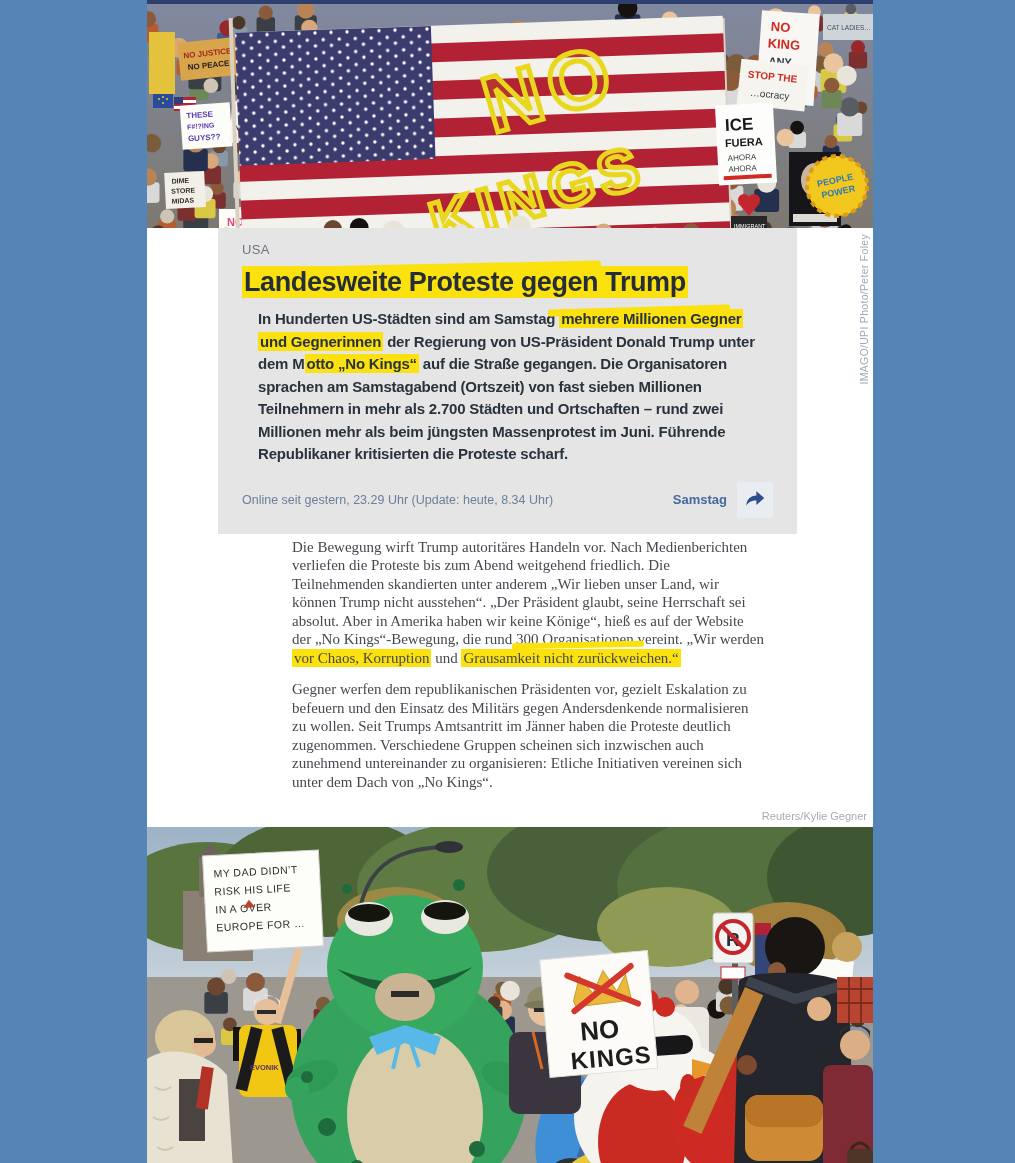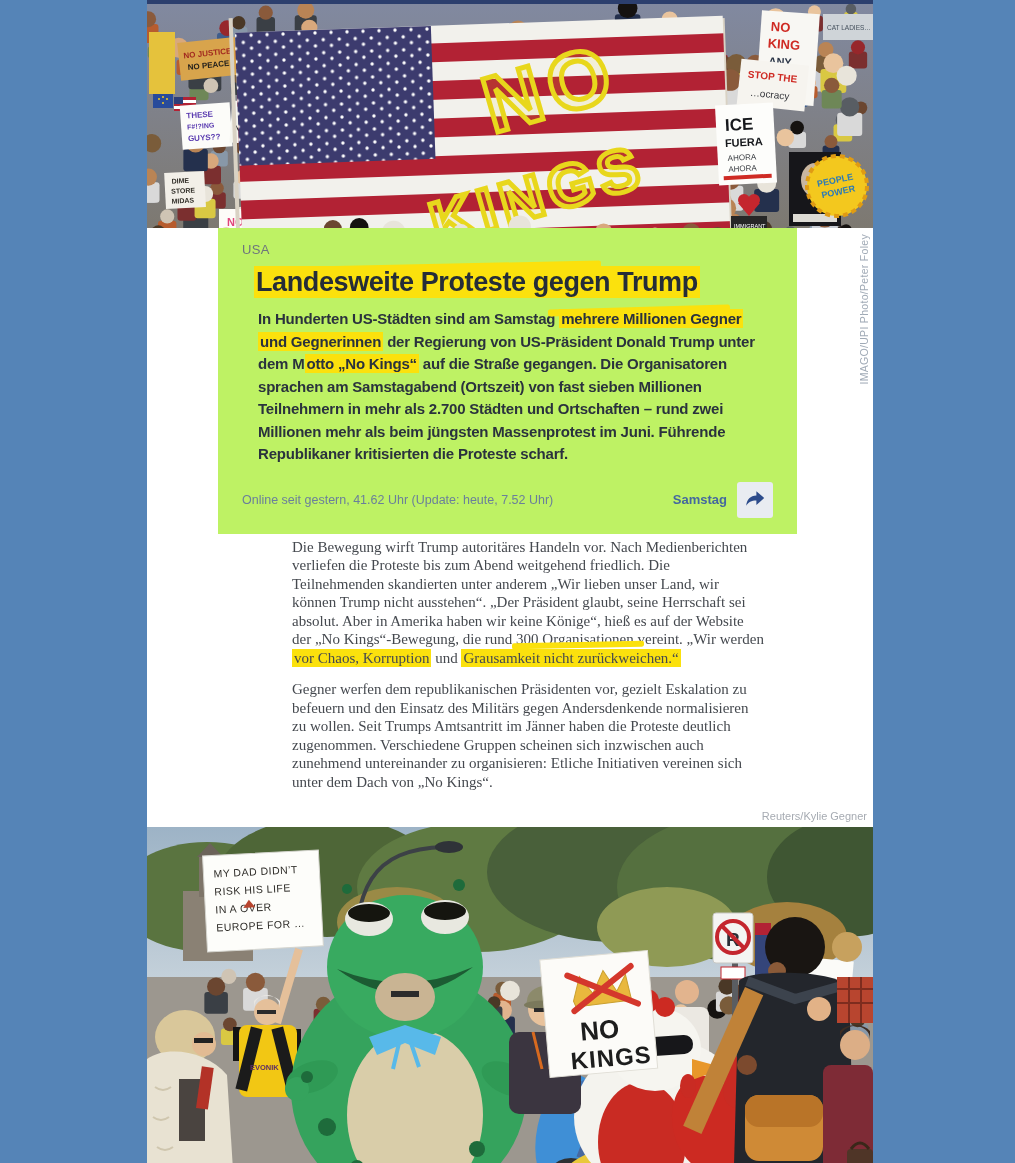--- a/index.html
+++ b/index.html
@@ -2,23 +2,23 @@
 <html><head>
 <meta charset="utf-8">
 <style>
   html,body{margin:0;padding:0;}
   body{background:#5584b7;font-family:"Liberation Sans",sans-serif;}
   .column{width:726px;margin-left:147px;position:relative;}
   .topbar{height:4px;background:#2c3f6e;}
   .hero svg,.bottom-image svg{display:block;}
   svg text{font-family:"Liberation Sans",sans-serif;}
   .content-white{background:#ffffff;position:relative;}
-  .card{position:relative;background:#bef264;width:531px;margin-left:71px;margin-top:-65px;padding:14px 24px 0;z-index:2;}
+  .card{position:relative;background:#e5e5e5;width:531px;margin-left:71px;margin-top:-65px;padding:14px 24px 0;z-index:2;}
   .category{font-size:13px;color:#6e757d;letter-spacing:.4px;margin:0 0 10px;}
-  h1{font-size:27px;line-height:31px;color:#252d38;margin:0 12px 10px;font-weight:bold;letter-spacing:-.4px;}
+  h1{font-size:27px;line-height:31px;color:#252d38;margin:0 0 10px;font-weight:bold;letter-spacing:-.4px;}
   .hl{background:#fbe10d;box-decoration-break:clone;-webkit-box-decoration-break:clone;padding:1px 2px;}
   .lead{font-size:15px;font-weight:bold;line-height:1.5;color:#2a323d;margin:0 16px 14px;letter-spacing:-.2px;}
   .meta-row{display:flex;justify-content:space-between;align-items:center;padding:2px 0 16px;}
   .timestamp{font-size:12.5px;color:#6a7f9b;}
   .share{display:flex;align-items:center;gap:10px;}
   .share-label{font-size:13px;color:#44689f;font-weight:bold;cursor:pointer;}
   .share-btn{width:36px;height:36px;background:#e9ecf1;border:none;border-radius:3px;display:flex;align-items:center;justify-content:center;cursor:pointer;padding:0;}
   .body-col{width:473px;margin-left:145px;padding-top:4px;position:relative;}
   .body-col p{font-size:15px;line-height:18.5px;color:#45494f;margin:0 0 13px;font-family:Liberation Serif, serif;}
   .vert-credit{position:absolute;top:6px;right:3px;writing-mode:vertical-rl;transform:rotate(180deg);font-size:10.5px;color:#a0aab6;letter-spacing:.3px;z-index:3;}
@@ -521,21 +521,21 @@
   <div class="content-white">
     <div class="vert-credit">IMAGO/UPI Photo/Peter Foley</div>
 
     <div class="card">
       <div class="streak s1"></div>
       <div class="streak s2"></div>
       <p class="category">USA</p>
       <h1><span class="hl">Landesweite Proteste gegen Trump</span></h1>
       <p class="lead"><span>In Hunderten US-Städten sind am Samstag </span><span class="hl">mehrere Millionen Gegner und Gegnerinnen</span><span> der Regierung von US-Präsident Donald Trump unter dem M</span><span class="hl">otto „No Kings“</span><span> auf die Straße gegangen. Die Organisatoren sprachen am Samstagabend (Ortszeit) von fast sieben Millionen Teilnehmern in mehr als 2.700 Städten und Ortschaften – rund zwei Millionen mehr als beim jüngsten Massenprotest im Juni. Führende Republikaner kritisierten die Proteste scharf.</span></p>
       <div class="meta-row">
-        <span class="timestamp">Online seit gestern, 41.62 Uhr (Update: heute, 7.52 Uhr)</span>
+        <span class="timestamp">Online seit gestern, 23.29 Uhr (Update: heute, 8.34 Uhr)</span>
         <span class="share">
           <span class="share-label">Samstag</span>
           <button class="share-btn">
             <span>
               <svg width="22" height="22" viewBox="0 0 24 24">
                 <path d="M13.5 4.5 L22 12 L13.5 19.5 L13.5 14.6 C8 14.6 4.8 16.6 2.4 20.4 C3 13.2 7 9.6 13.5 9.2 Z" fill="#2d4c8b"></path>
               </svg>
             </span>
           </button>
         </span>

